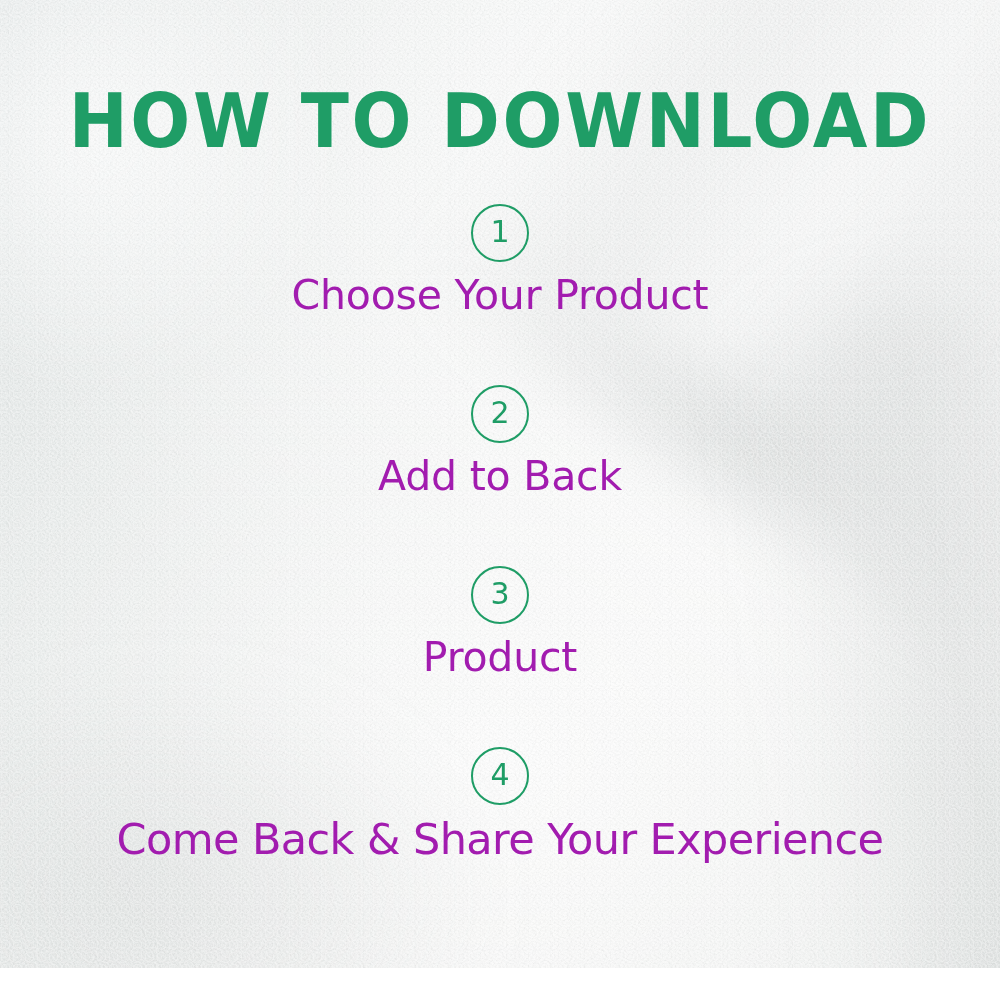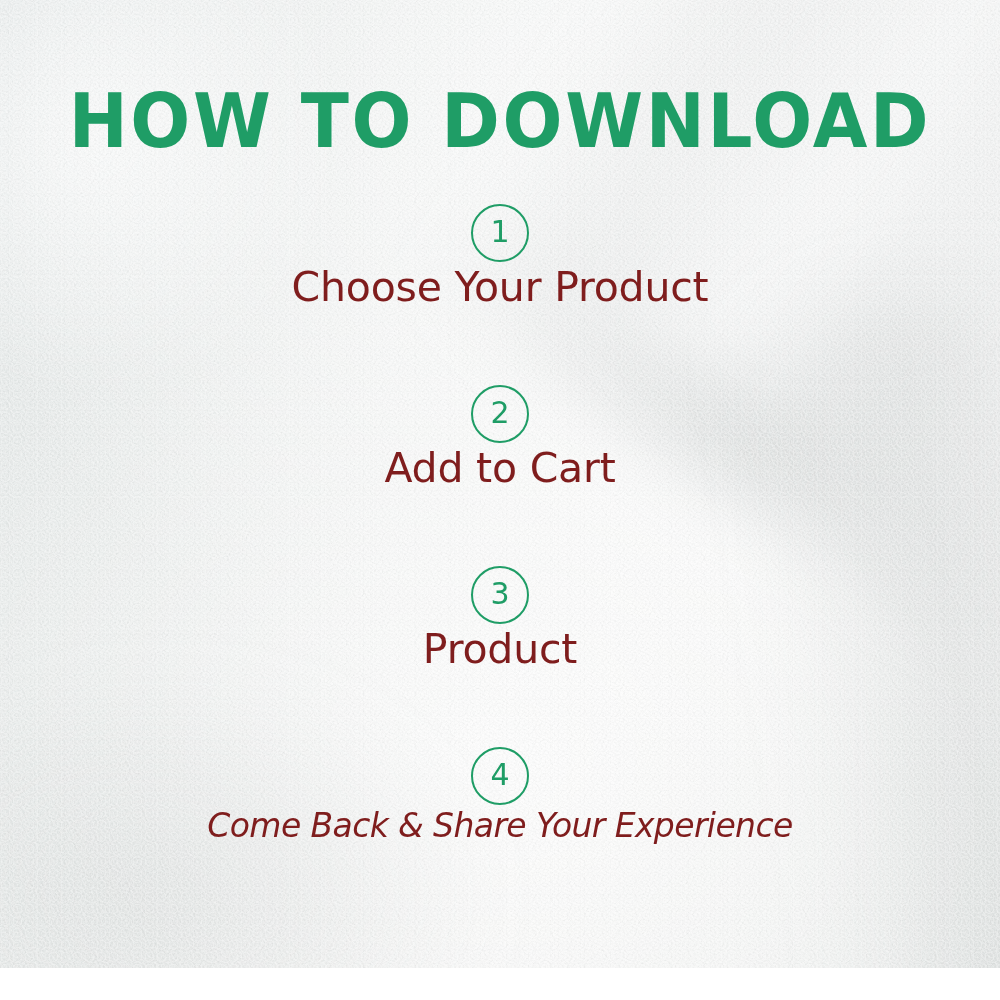--- a/index.html
+++ b/index.html
@@ -183,34 +183,33 @@
     color: #1f9d66;
     font-family: "DejaVu Sans", "Liberation Sans", sans-serif;
     font-weight: 400;
     font-size: 30px;
     line-height: 1;
     letter-spacing: 0;
     transform: translateY(-1px);
   }
 
   .step-label {
-    margin-top: 2px;
-    color: #7f1d1d;
+    margin-top: 10px;
+    color: #a21caf;
     font-family: "DejaVu Sans", "Liberation Sans", sans-serif;
     font-weight: 400;
     font-size: 41px;
     line-height: 1.15;
     letter-spacing: -0.2px;
     white-space: nowrap;
     -webkit-font-smoothing: antialiased;
   }
   .step-4 .step-label {
-    font-size: 33px;
+    font-size: 43px;
     letter-spacing: -0.6px;
-    font-style: italic;
   }
 </style>
 </head>
 <body>
 
 <div class="poster">
 
   <div class="bg-base"></div>
   <div class="fold-shadow-d"></div>
   <div class="fold-shadow-a"></div>
@@ -230,21 +229,21 @@
         <div class="step-badge">
           <span class="step-number">1</span>
         </div>
         <div class="step-label">Choose Your Product</div>
       </div>
 
       <div class="step step-2">
         <div class="step-badge">
           <span class="step-number">2</span>
         </div>
-        <div class="step-label">Add to Cart</div>
+        <div class="step-label">Add to Back</div>
       </div>
 
       <div class="step step-3">
         <div class="step-badge">
           <span class="step-number">3</span>
         </div>
         <div class="step-label">Product</div>
       </div>
 
       <div class="step step-4">

